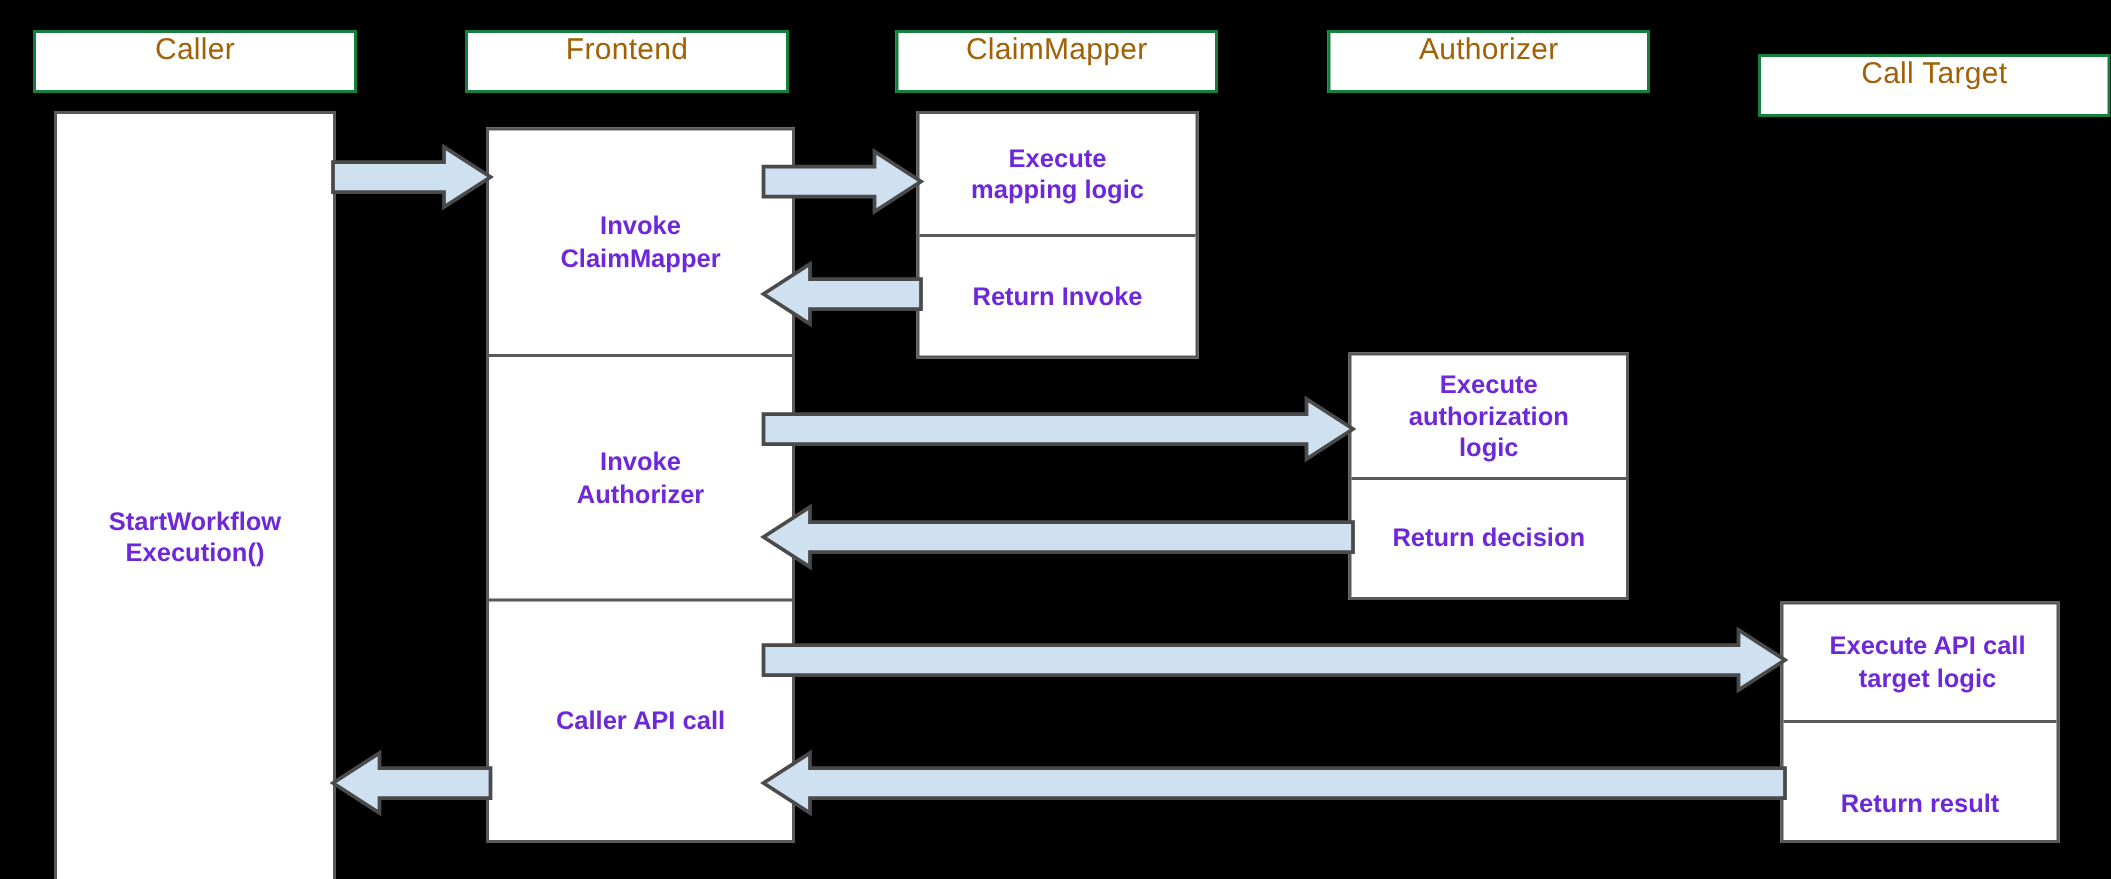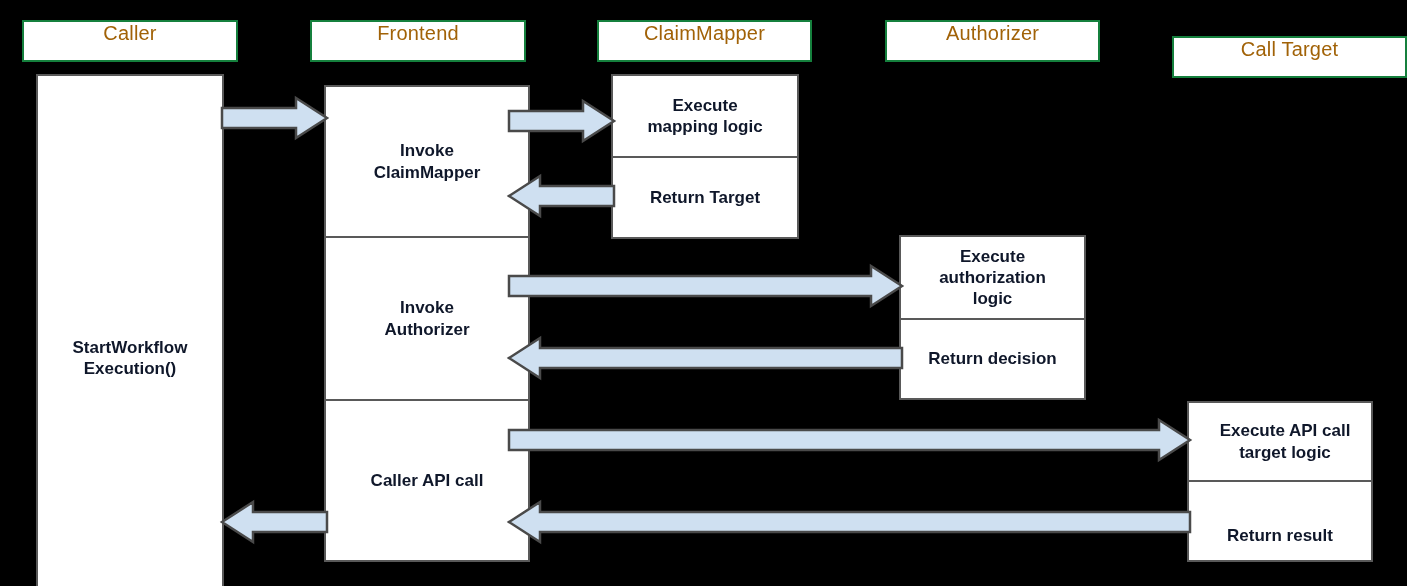--- a/index.html
+++ b/index.html
@@ -34,21 +34,21 @@
     border: 2px solid #595959;
     box-sizing: border-box;
   }
   .act-seg {
     position: absolute;
     box-sizing: border-box;
     display: flex;
     align-items: center;
     justify-content: center;
     text-align: center;
-    color: #0f172a;
+    color: #6d28d9;
     font-size: 17px;
     font-weight: bold;
     line-height: 1.25;
     padding: 2px 6px;
   }
   .seg-divider {
     position: absolute;
     height: 2px;
     background: #595959;
   }
@@ -99,21 +99,21 @@
     <div class="act-seg" style="left:0; top:151px; right:0; height:161px; white-space:pre-line;">Invoke
 Authorizer</div>
     <div class="seg-divider" style="left:0; top:312px; right:0;"></div>
     <div class="act-seg" style="left:0; top:314px; right:0; bottom:0; white-space:pre-line;">Caller API call</div>
   </div>
 
   <div class="activation" style="left:611px; top:74px; width:188px; height:165px;">
     <div class="act-seg" style="left:0; top:0; right:0; height:80px; white-space:pre-line;">Execute
 mapping logic</div>
     <div class="seg-divider" style="left:0; top:80px; right:0;"></div>
-    <div class="act-seg" style="left:0; top:82px; right:0; bottom:0; white-space:pre-line;">Return Target</div>
+    <div class="act-seg" style="left:0; top:82px; right:0; bottom:0; white-space:pre-line;">Return Invoke</div>
   </div>
 
   <div class="activation" style="left:899px; top:235px; width:187px; height:165px;">
     <div class="act-seg" style="left:0; top:0; right:0; height:81px; white-space:pre-line;">Execute
 authorization
 logic</div>
     <div class="seg-divider" style="left:0; top:81px; right:0;"></div>
     <div class="act-seg" style="left:0; top:83px; right:0; bottom:0; white-space:pre-line;border-radius:17px;">Return decision</div>
   </div>
 

